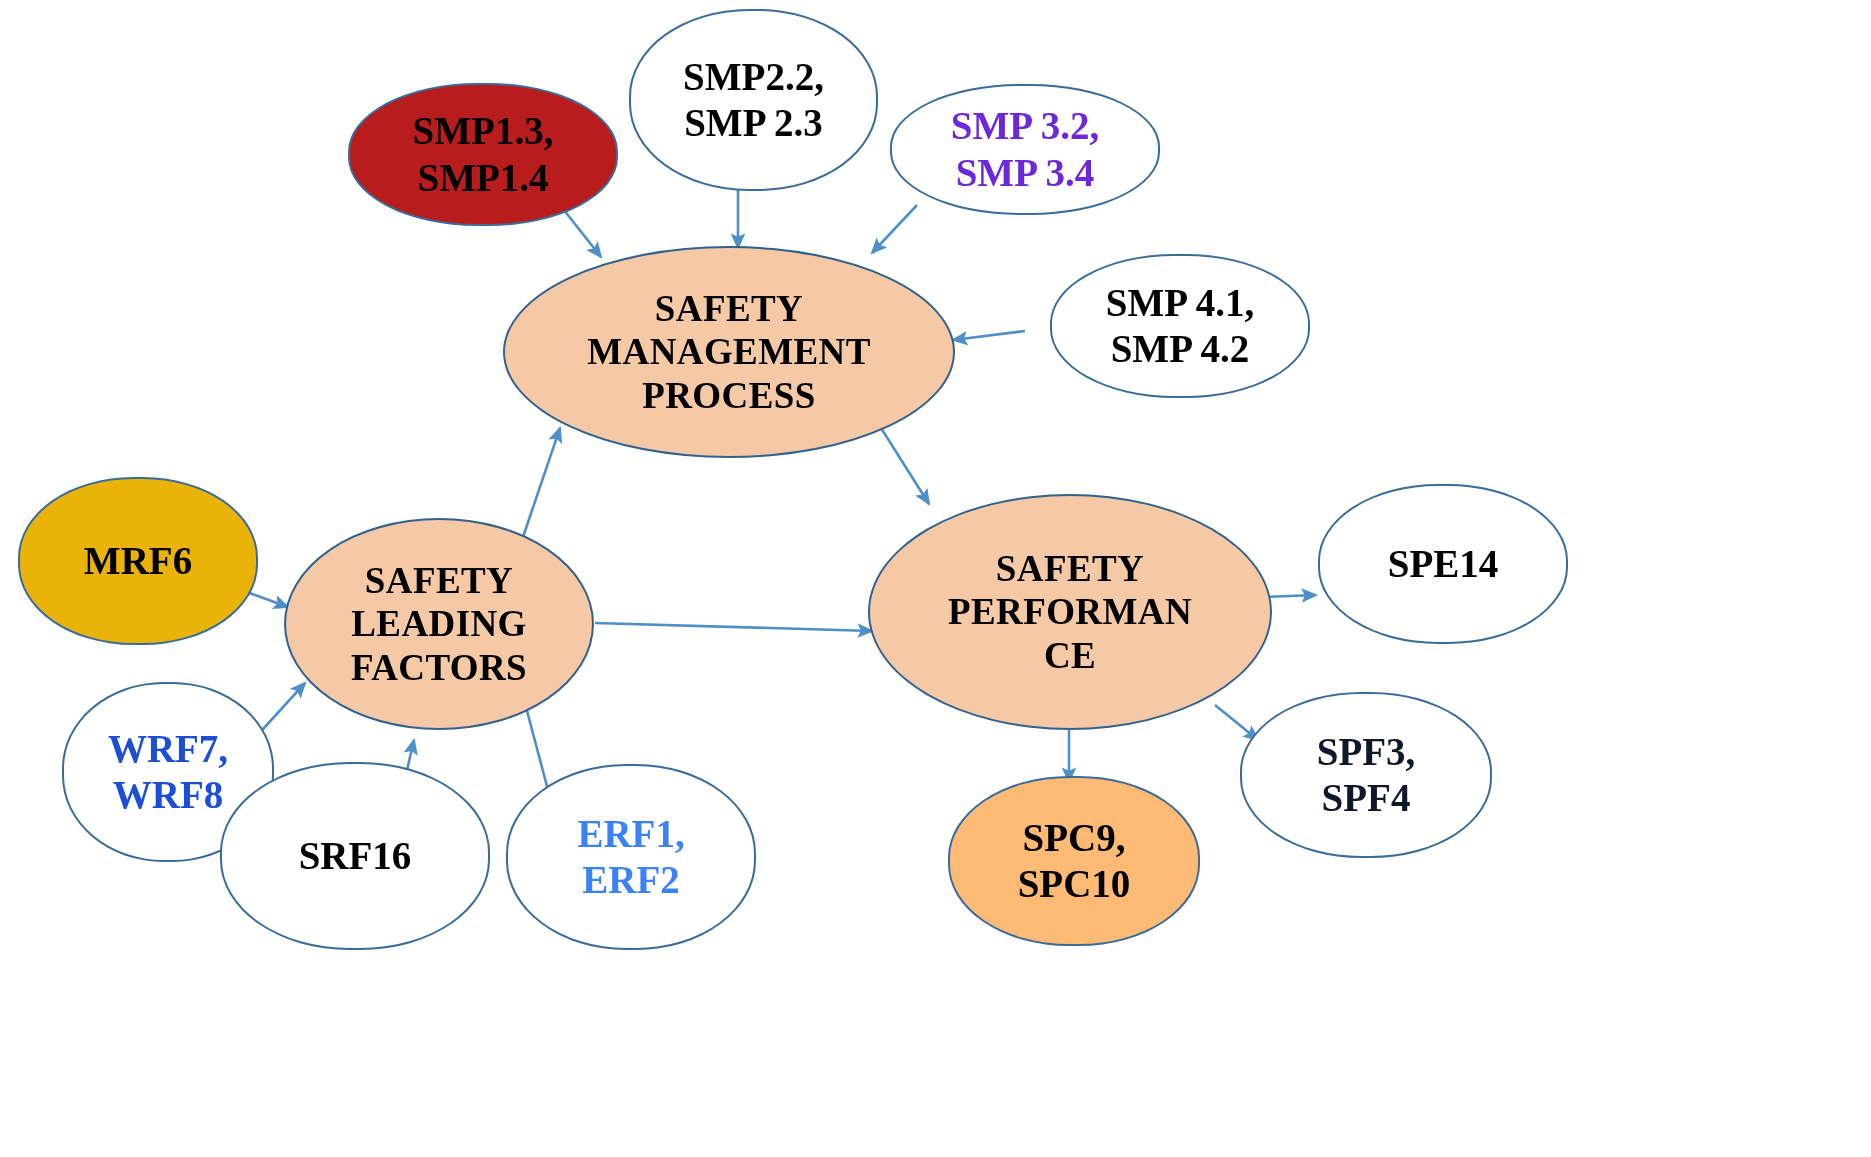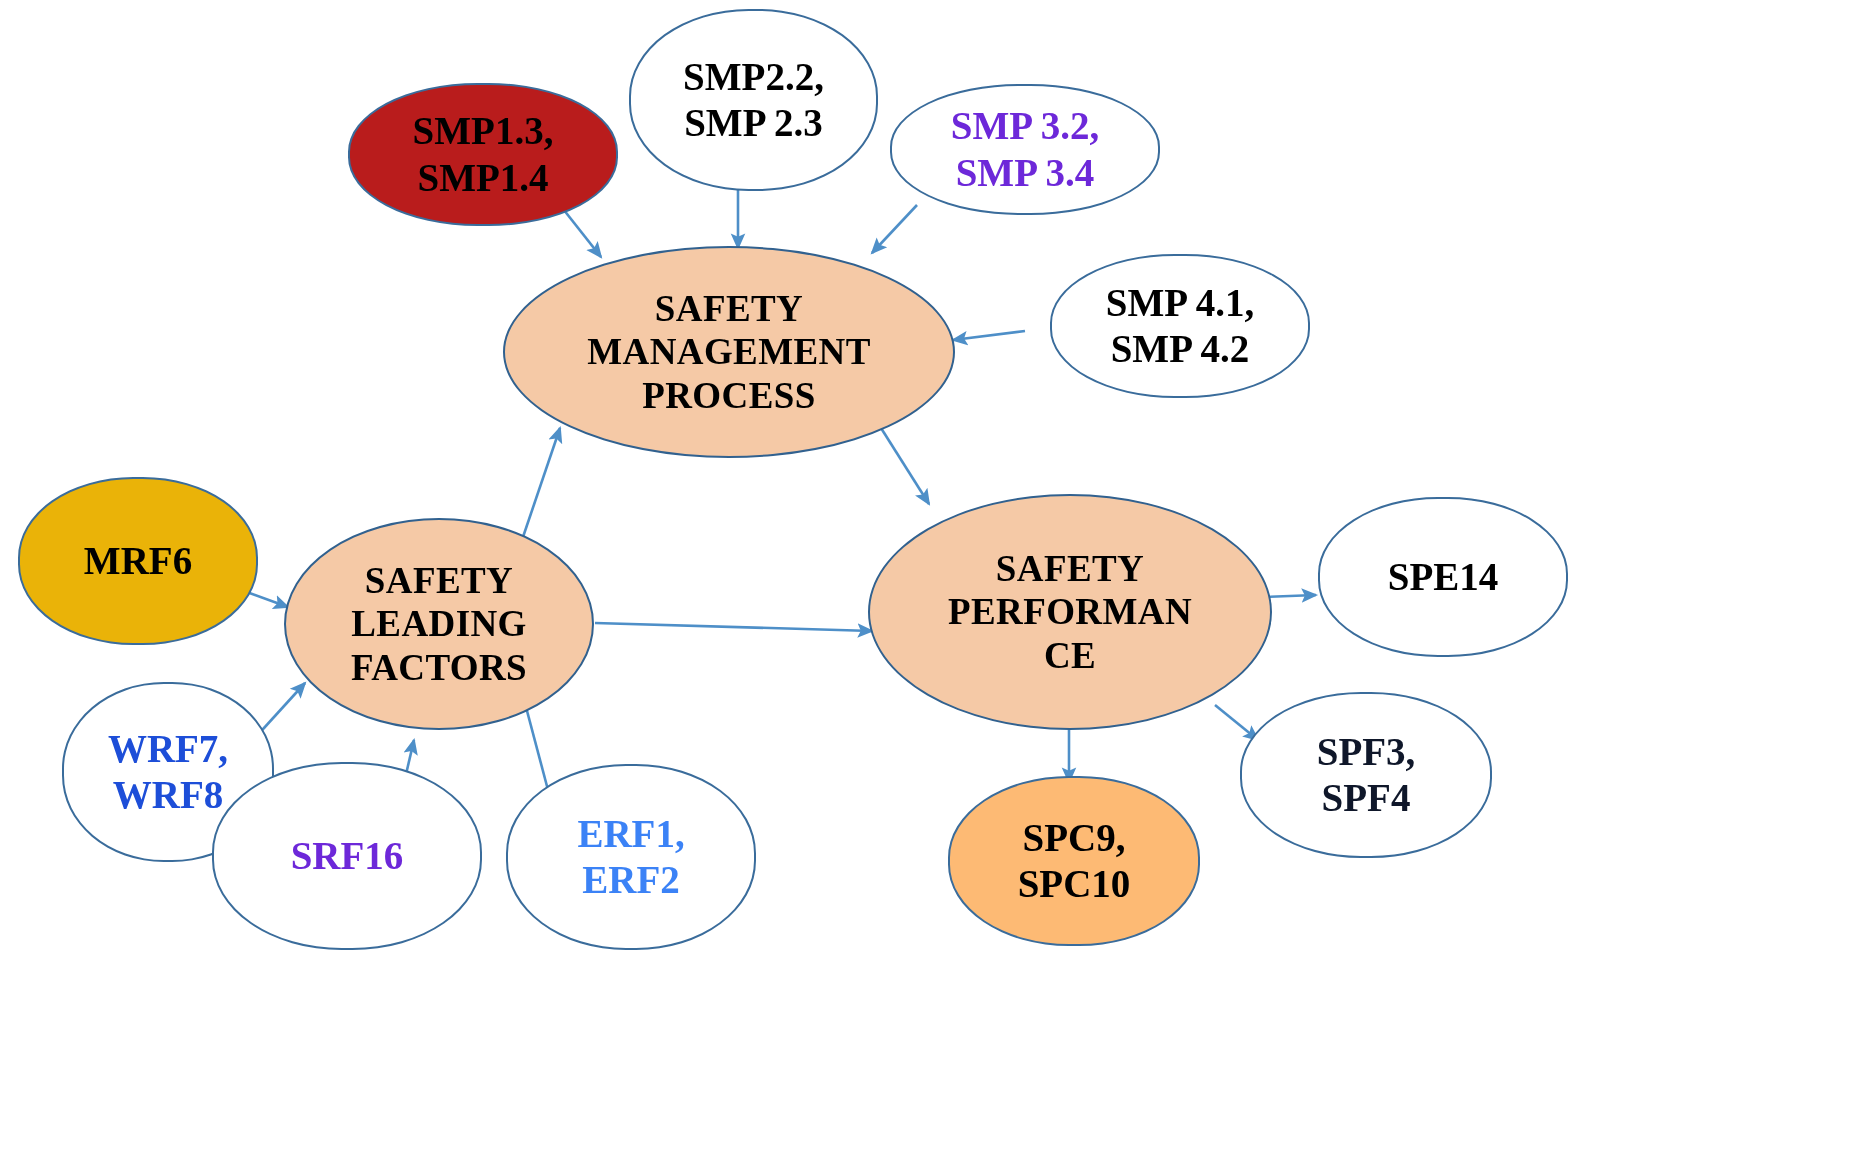--- a/index.html
+++ b/index.html
@@ -90,24 +90,24 @@
 SMP1.4</span></div>
       <div class="node node-rounded" style="left: 629px; top: 9px; width: 249px; height: 182px; background: rgb(255, 255, 255); border-color: rgb(58, 108, 155); color: rgb(0, 0, 0);"><span class="node-label">SMP2.2,
 SMP 2.3</span></div>
       <div class="node node-rounded" style="left: 890px; top: 84px; width: 270px; height: 131px; background: rgb(255, 255, 255); border-color: rgb(58, 108, 155); color: #6d28d9;"><span class="node-label">SMP 3.2,
 SMP 3.4</span></div>
       <div class="node node-rounded" style="left: 1050px; top: 254px; width: 260px; height: 144px; background: rgb(255, 255, 255); border-color: rgb(58, 108, 155); color: rgb(0, 0, 0);"><span class="node-label">SMP 4.1,
 SMP 4.2</span></div>
       <div class="node node-rounded" style="left: 18px; top: 477px; width: 240px; height: 168px; background: #eab308; border-color: rgb(58, 108, 155); color: rgb(0, 0, 0);"><span class="node-label">MRF6</span></div>
       <div class="node node-rounded" style="left: 62px; top: 682px; width: 212px; height: 180px; background: rgb(255, 255, 255); border-color: rgb(58, 108, 155); color: #1d4ed8;"><span class="node-label">WRF7,
 WRF8</span></div>
-      <div class="node node-rounded" style="left: 212px; top: 762px; width: 270px; height: 188px; background: rgb(255, 255, 255); border-color: rgb(58, 108, 155); color: #6d28d9;"><span class="node-label">SRF16</span></div>
+      <div class="node node-rounded" style="left: 220px; top: 762px; width: 270px; height: 188px; background: rgb(255, 255, 255); border-color: rgb(58, 108, 155); color: #000000;"><span class="node-label">SRF16</span></div>
       <div class="node node-rounded" style="left: 506px; top: 764px; width: 250px; height: 186px; background: rgb(255, 255, 255); border-color: rgb(58, 108, 155); color: #3b82f6;"><span class="node-label">ERF1,
 ERF2</span></div>
-      <div class="node node-rounded" style="left: 1318px; top: 497px; width: 250px; height: 160px; background: rgb(255, 255, 255); border-color: rgb(58, 108, 155); color: rgb(0, 0, 0);"><span class="node-label">SPE14</span></div>
+      <div class="node node-rounded" style="left: 1318px; top: 484px; width: 250px; height: 160px; background: rgb(255, 255, 255); border-color: rgb(58, 108, 155); color: rgb(0, 0, 0);"><span class="node-label">SPE14</span></div>
       <div class="node node-rounded" style="left: 1240px; top: 692px; width: 252px; height: 166px; background: rgb(255, 255, 255); border-color: rgb(58, 108, 155); color: #0f172a;"><span class="node-label">SPF3,
 SPF4</span></div>
       <div class="node node-rounded" style="left: 948px; top: 776px; width: 252px; height: 170px; background: #fdba74; border-color: rgb(58, 108, 155); color: rgb(0, 0, 0);"><span class="node-label">SPC9,
 SPC10</span></div>
       <div class="node node-core" style="left: 503px; top: 246px; width: 452px; height: 212px; background: rgb(245, 201, 166); border-color: rgb(49, 97, 143); color: rgb(0, 0, 0);"><span class="node-label">SAFETY
 MANAGEMENT
 PROCESS</span></div>
       <div class="node node-core" style="left: 284px; top: 518px; width: 310px; height: 212px; background: rgb(245, 201, 166); border-color: rgb(49, 97, 143); color: rgb(0, 0, 0);"><span class="node-label">SAFETY
 LEADING
 FACTORS</span></div>

